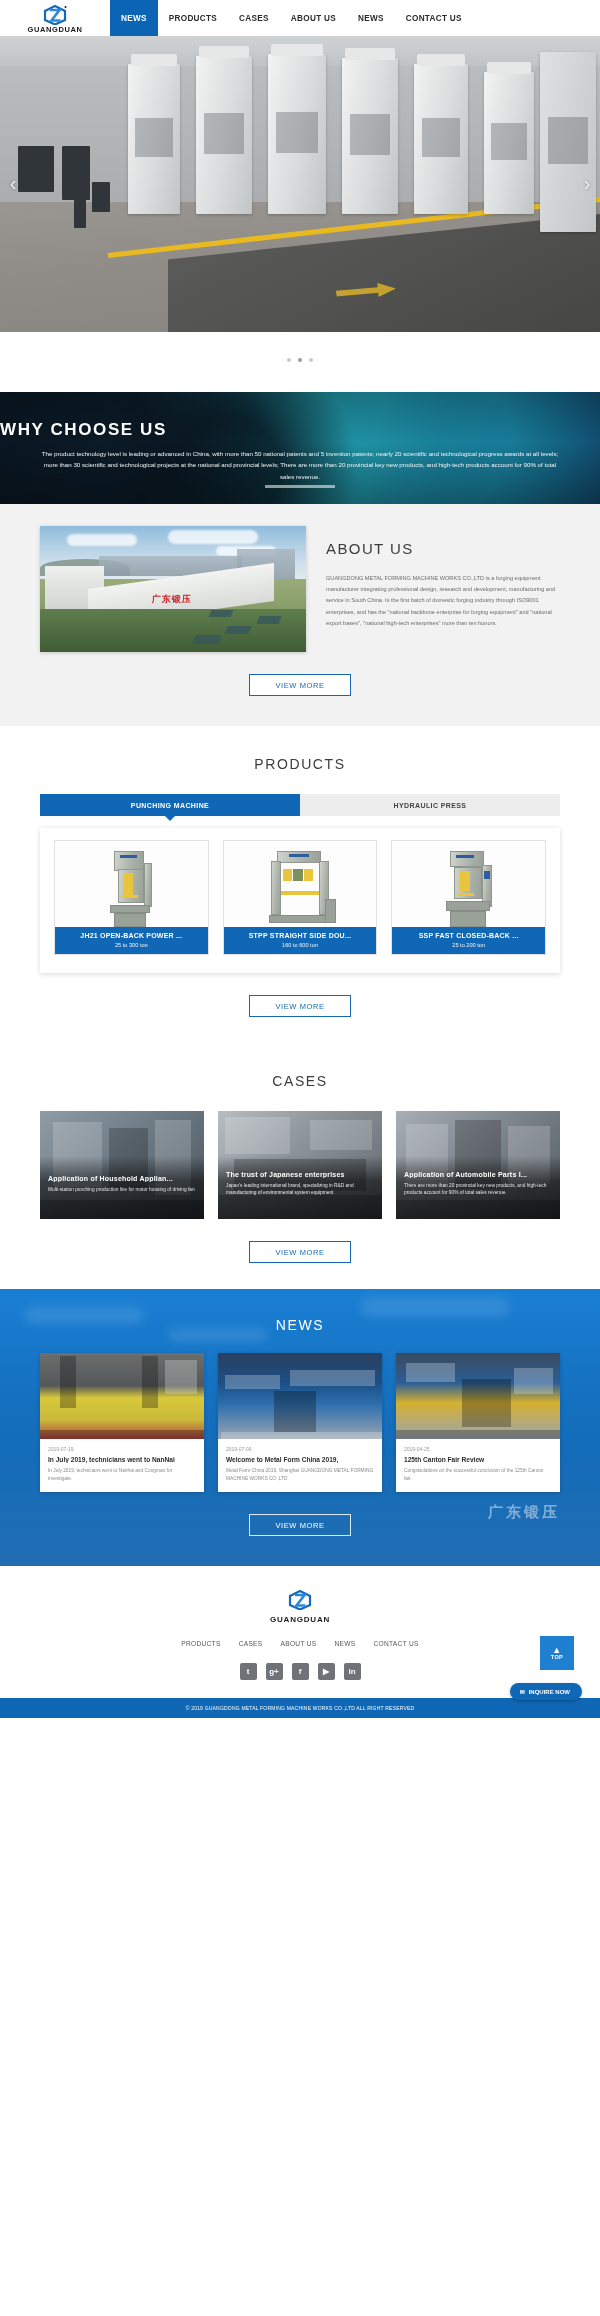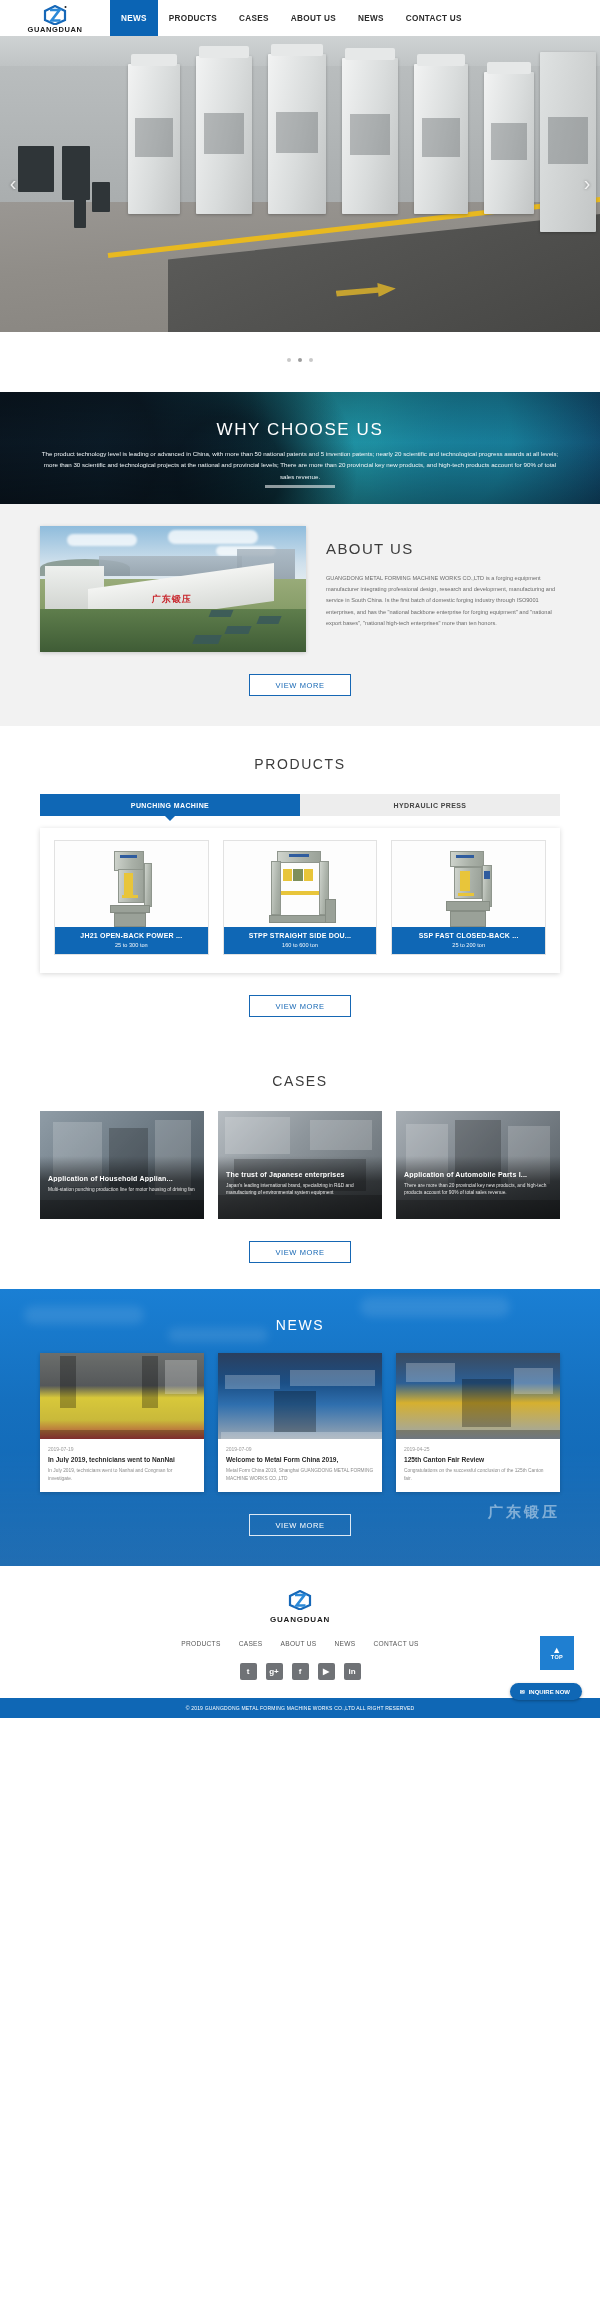--- a/index.html
+++ b/index.html
@@ -123,22 +123,22 @@
       radial-gradient(circle at 12% 55%, rgba(10,20,30,.85) 0 16%, transparent 38%),
       radial-gradient(circle at 38% 70%, rgba(5,15,25,.75) 0 14%, transparent 34%),
       radial-gradient(circle at 72% 40%, rgba(30,170,190,.55) 0 18%, transparent 42%),
       radial-gradient(circle at 92% 60%, rgba(16,80,120,.7) 0 20%, transparent 45%);
   }
   .why-tex2 {
     position: absolute; inset: 0;
     background: linear-gradient(180deg, rgba(0,0,0,.25), rgba(0,0,0,.05) 45%, rgba(0,0,0,.35));
   }
   .why-title {
-    position: absolute; top: 28px; left: 0; right: 0; text-align: center;
-    color: #fff; font-size: 17px; letter-spacing: 1.6px; font-weight: 400;
+    position: absolute; top: 28px; left: 0; right: 0; 
+    color: #fff; font-size: 17px; letter-spacing: 1.6px; font-weight: 700;
   }
   .why-text {
     position: absolute; top: 56px; left: 38px; right: 38px;
     color: #f1f6f8; font-size: 6.2px; line-height: 1.85; text-align: center;
   }
   .why-bar {
     position: absolute; bottom: 16px; left: 50%; transform: translateX(-50%);
     width: 70px; height: 3px; background: rgba(255,255,255,.55);
   }
 

